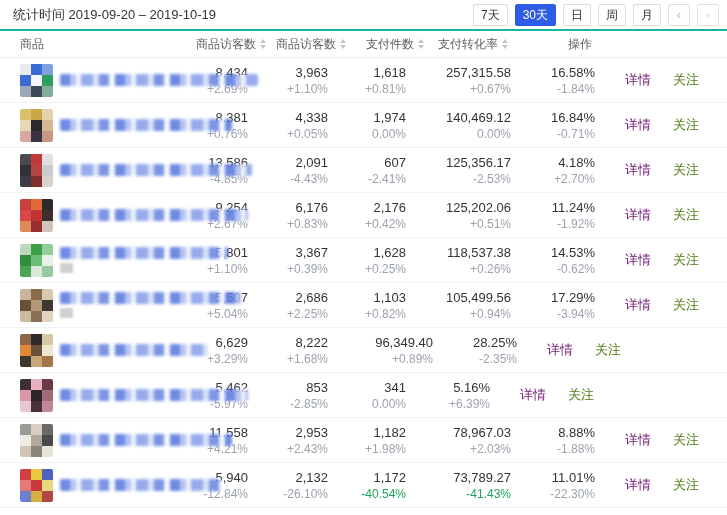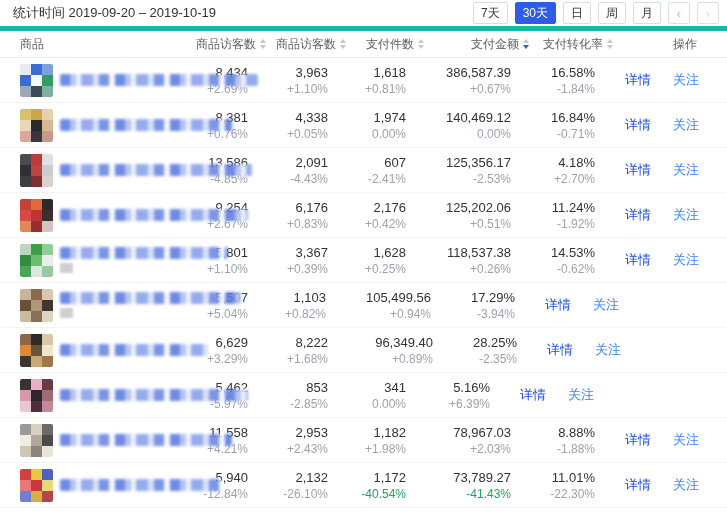--- a/index.html
+++ b/index.html
@@ -5,21 +5,21 @@
   * { margin:0; padding:0; box-sizing:border-box; }
   html,body { background:#fff; }
   body {
     width:727px; height:515px; overflow:hidden; position:relative;
     font-family:"Liberation Sans","DejaVu Sans",sans-serif;
     color:#333;
   }
   
   .topbar {
     height:31px; display:flex; align-items:center; justify-content:space-between;
-    padding:0 8px 0 13px; border-bottom:5px solid #14b8a6; background:#fff;
+    padding:0 8px 0 13px; border-bottom:2px solid #14b8a6; background:#fff;
   }
   .stat-label { font-size:13px; color:#333; }
   .controls { display:flex; align-items:center; gap:7px; }
   .range-btn {
     min-width:26px; height:22px; padding:0 7px; font-size:12px; line-height:20px;
     background:#fff; border:1px solid #d9dce3; border-radius:2px; color:#333;
     text-align:center; cursor:pointer; user-select:none;
   }
   .range-btn.active { background:#2e5ce6; border-color:#2e5ce6; color:#fff; }
   .pager-btn {
@@ -68,22 +68,22 @@
       #8ba3ea 21px 33px,#d4ddf7 33px 39px,#6d89e2 39px 49px,#f4f6fd 49px 55px);
   }
   .name-sub { width:13px; height:10px; border-radius:1px; background:#cfcfcf; filter:blur(.8px); }
   .val { color:#333; line-height:15px; }
   .delta { font-size:12px; color:#9da3ad; line-height:14px; margin-top:2px; }
   .delta.green { color:#1fa65a; }
   .cell-action {
     display:flex; justify-content:flex-end; align-items:center;
     gap:22px; padding-right:28px; font-size:13px;
   }
-  .link-detail { color:#1d4ed8; cursor:pointer; }
-  .link-follow { color:#3b82f6; cursor:pointer; }
+  .link-detail { color:#701a75; cursor:pointer; }
+  .link-follow { color:#4d7c0f; cursor:pointer; }
 </style>
 </head>
 <body>
 
 <div class="topbar">
   <div class="stat-label">统计时间 2019-09-20 – 2019-10-19</div>
   <div class="controls">
 
     <span style="display:contents"><div class="range-btn">7天</div><div class="range-btn active">30天</div><div class="range-btn">日</div><div class="range-btn">周</div><div class="range-btn">月</div></span>
     <div class="pager-btn">
@@ -107,27 +107,20 @@
   <div class="th num col-cart">
     <span>商品访客数</span>
     <span class="caret">
         <i class="up"></i>
         <i class="down"></i>
       </span>
   </div>
   <div class="th num col-paid">
     <span>支付件数</span>
     <span class="caret">
-        <i class="up"></i>
-        <i class="down"></i>
-      </span>
-  </div>
-  <div class="th num col-amount">
-    <span>支付金额</span>
-    <span class="caret desc">
         <i class="up"></i>
         <i class="down"></i>
       </span>
   </div>
   <div class="th num col-conv">
     <span>支付转化率</span>
     <span class="caret">
         <i class="up"></i>
         <i class="down"></i>
       </span>
@@ -160,21 +153,21 @@
     </div>
     <div class="cell num col-cart">
       <div class="val">3,963</div>
       <div class="delta">+1.10%</div>
     </div>
     <div class="cell num col-paid">
       <div class="val">1,618</div>
       <div class="delta">+0.81%</div>
     </div>
     <div class="cell num col-amount">
-      <div class="val">386,587.39</div>
+      <div class="val">257,315.58</div>
       <div class="delta">+0.67%</div>
     </div>
     <div class="cell num col-conv">
       <div class="val">16.58%</div>
       <div class="delta">-1.84%</div>
     </div>
     <div class="cell cell-action col-action">
       <span class="link-detail">详情</span>
       <span class="link-follow">关注</span>
     </div>
@@ -371,20 +364,24 @@
         </div>
       <div class="name-wrap">
         <div class="name-blob" style="width: 182px;"></div>
         <div class="name-sub"></div>
       </div>
     </div>
     <div class="cell num col-visitors">
       <div class="val">5,507</div>
       <div class="delta">+5.04%</div>
     </div>
+    <div class="cell num col-cart">
+      <div class="val">2,686</div>
+      <div class="delta">+2.25%</div>
+    </div>
     <div class="cell num col-paid">
       <div class="val">1,103</div>
       <div class="delta">+0.82%</div>
     </div>
     <div class="cell num col-amount">
       <div class="val">105,499.56</div>
       <div class="delta">+0.94%</div>
     </div>
     <div class="cell num col-conv">
       <div class="val">17.29%</div>

